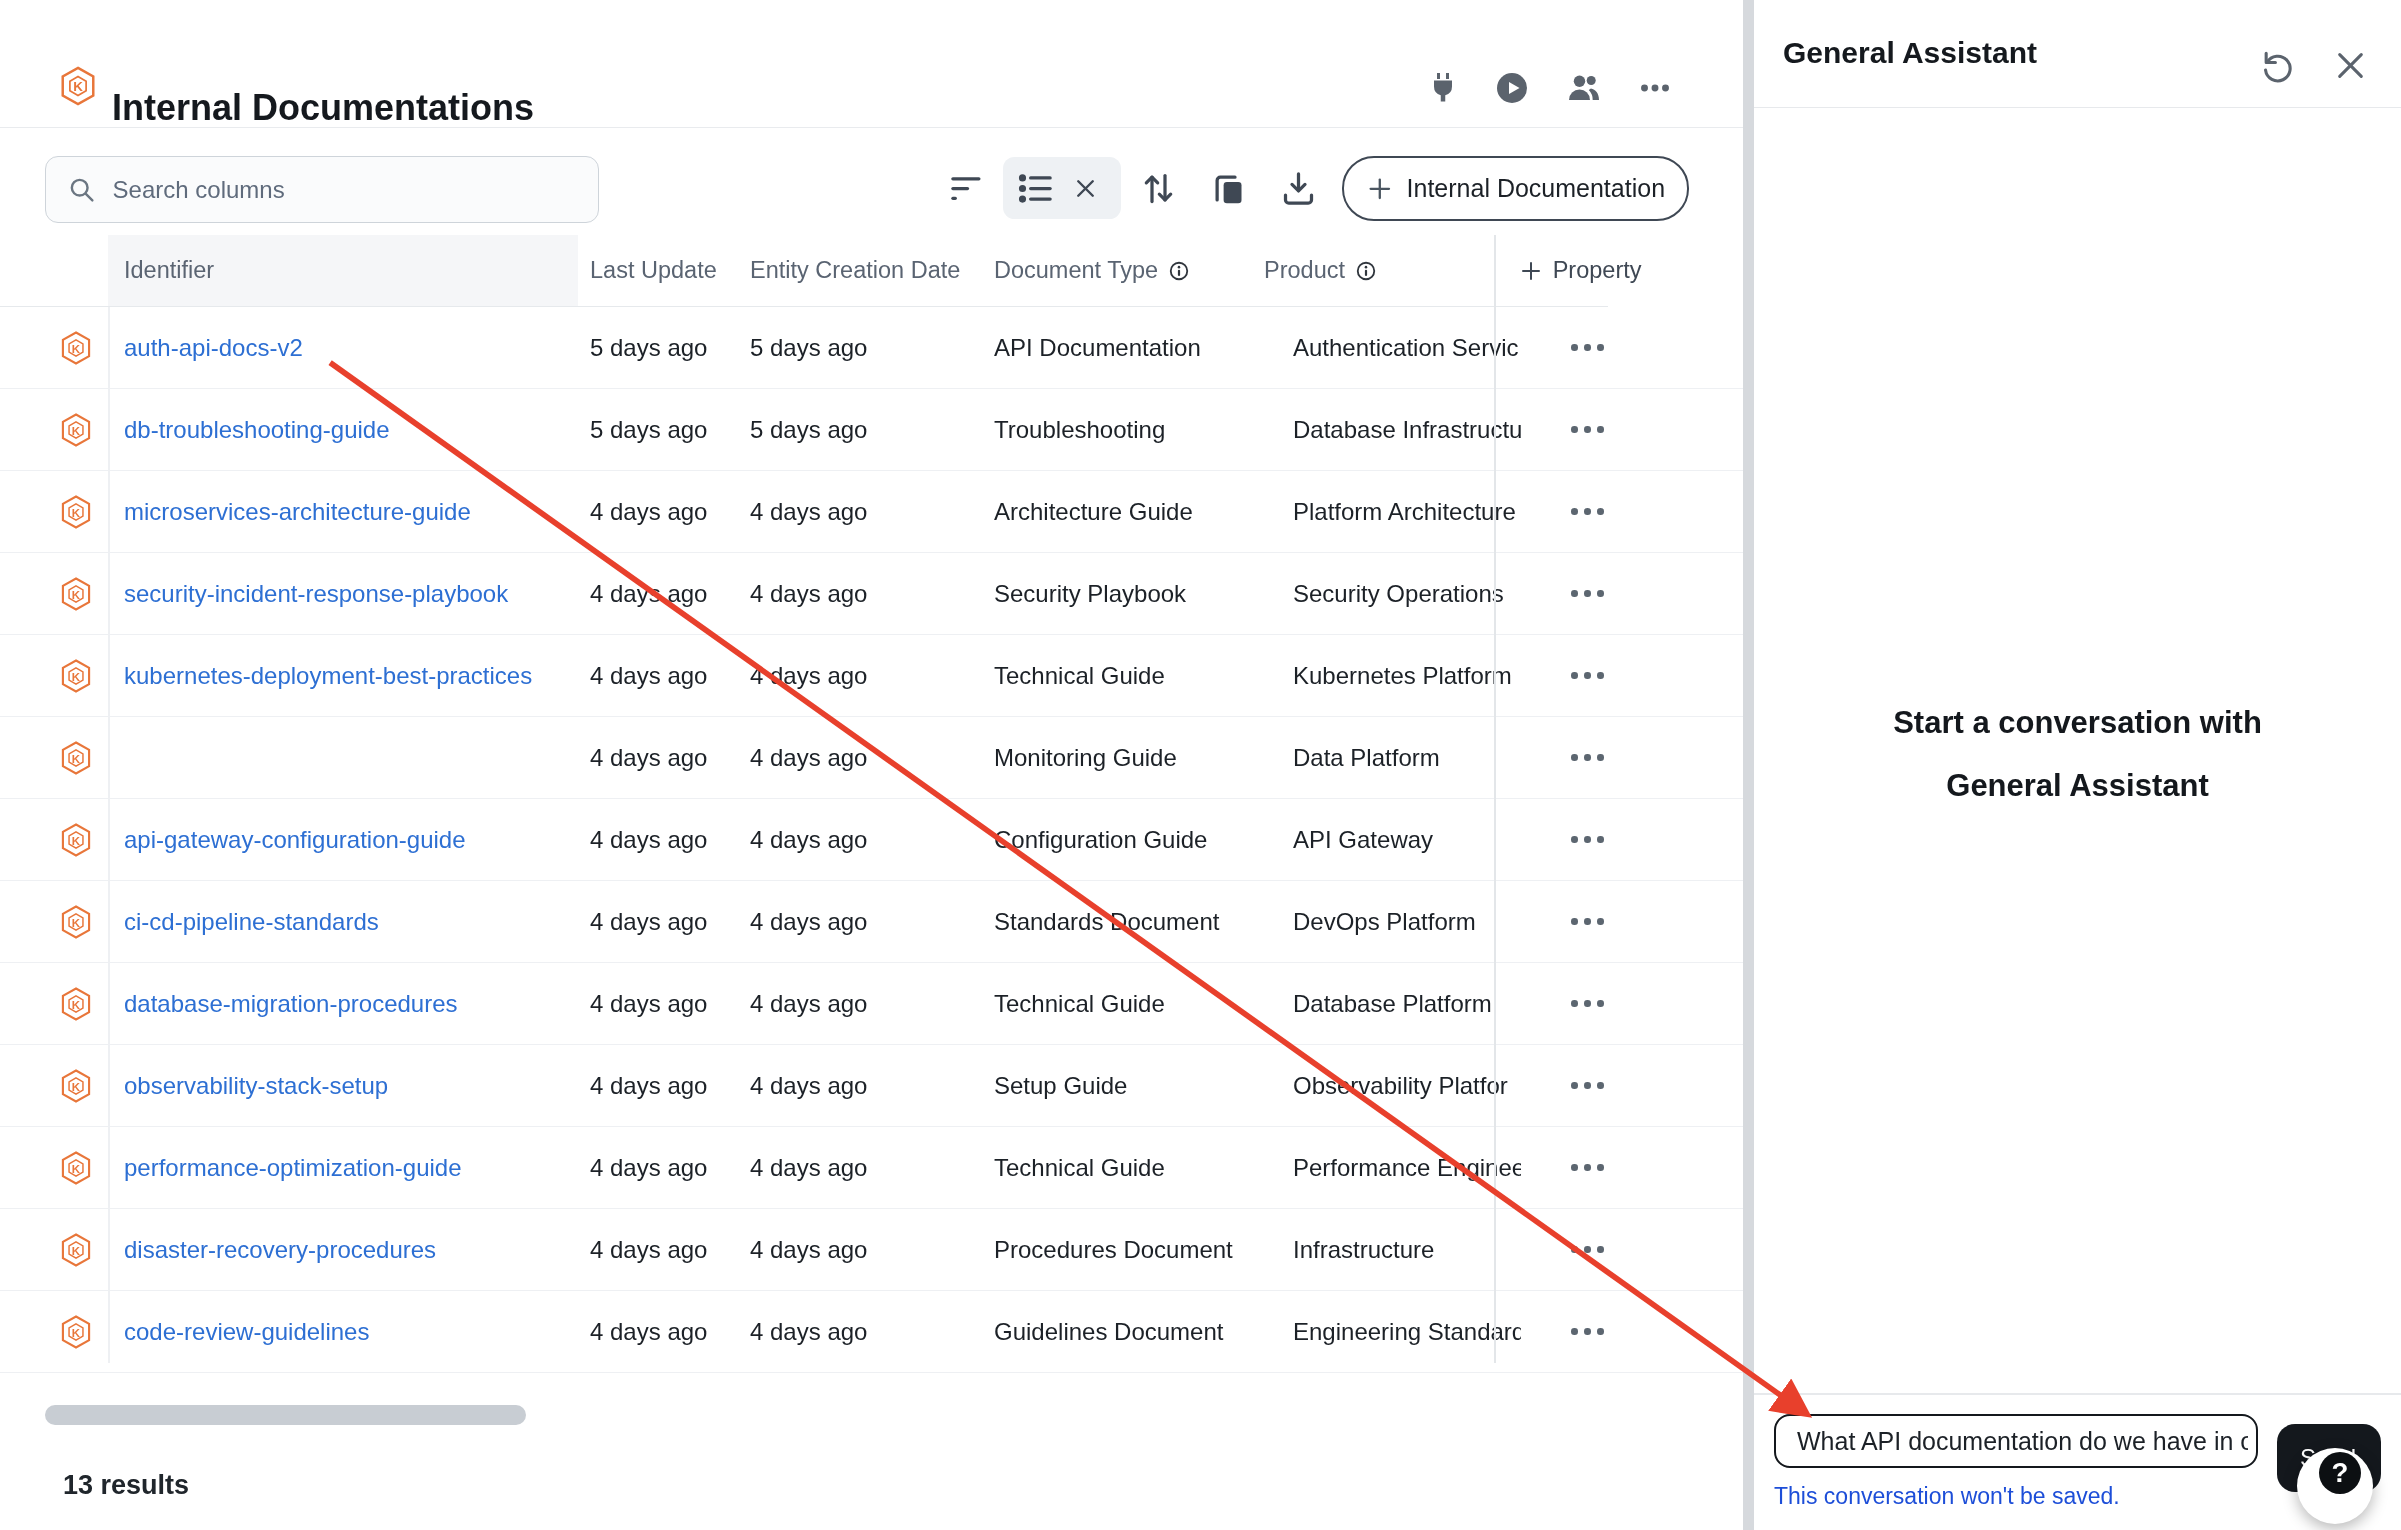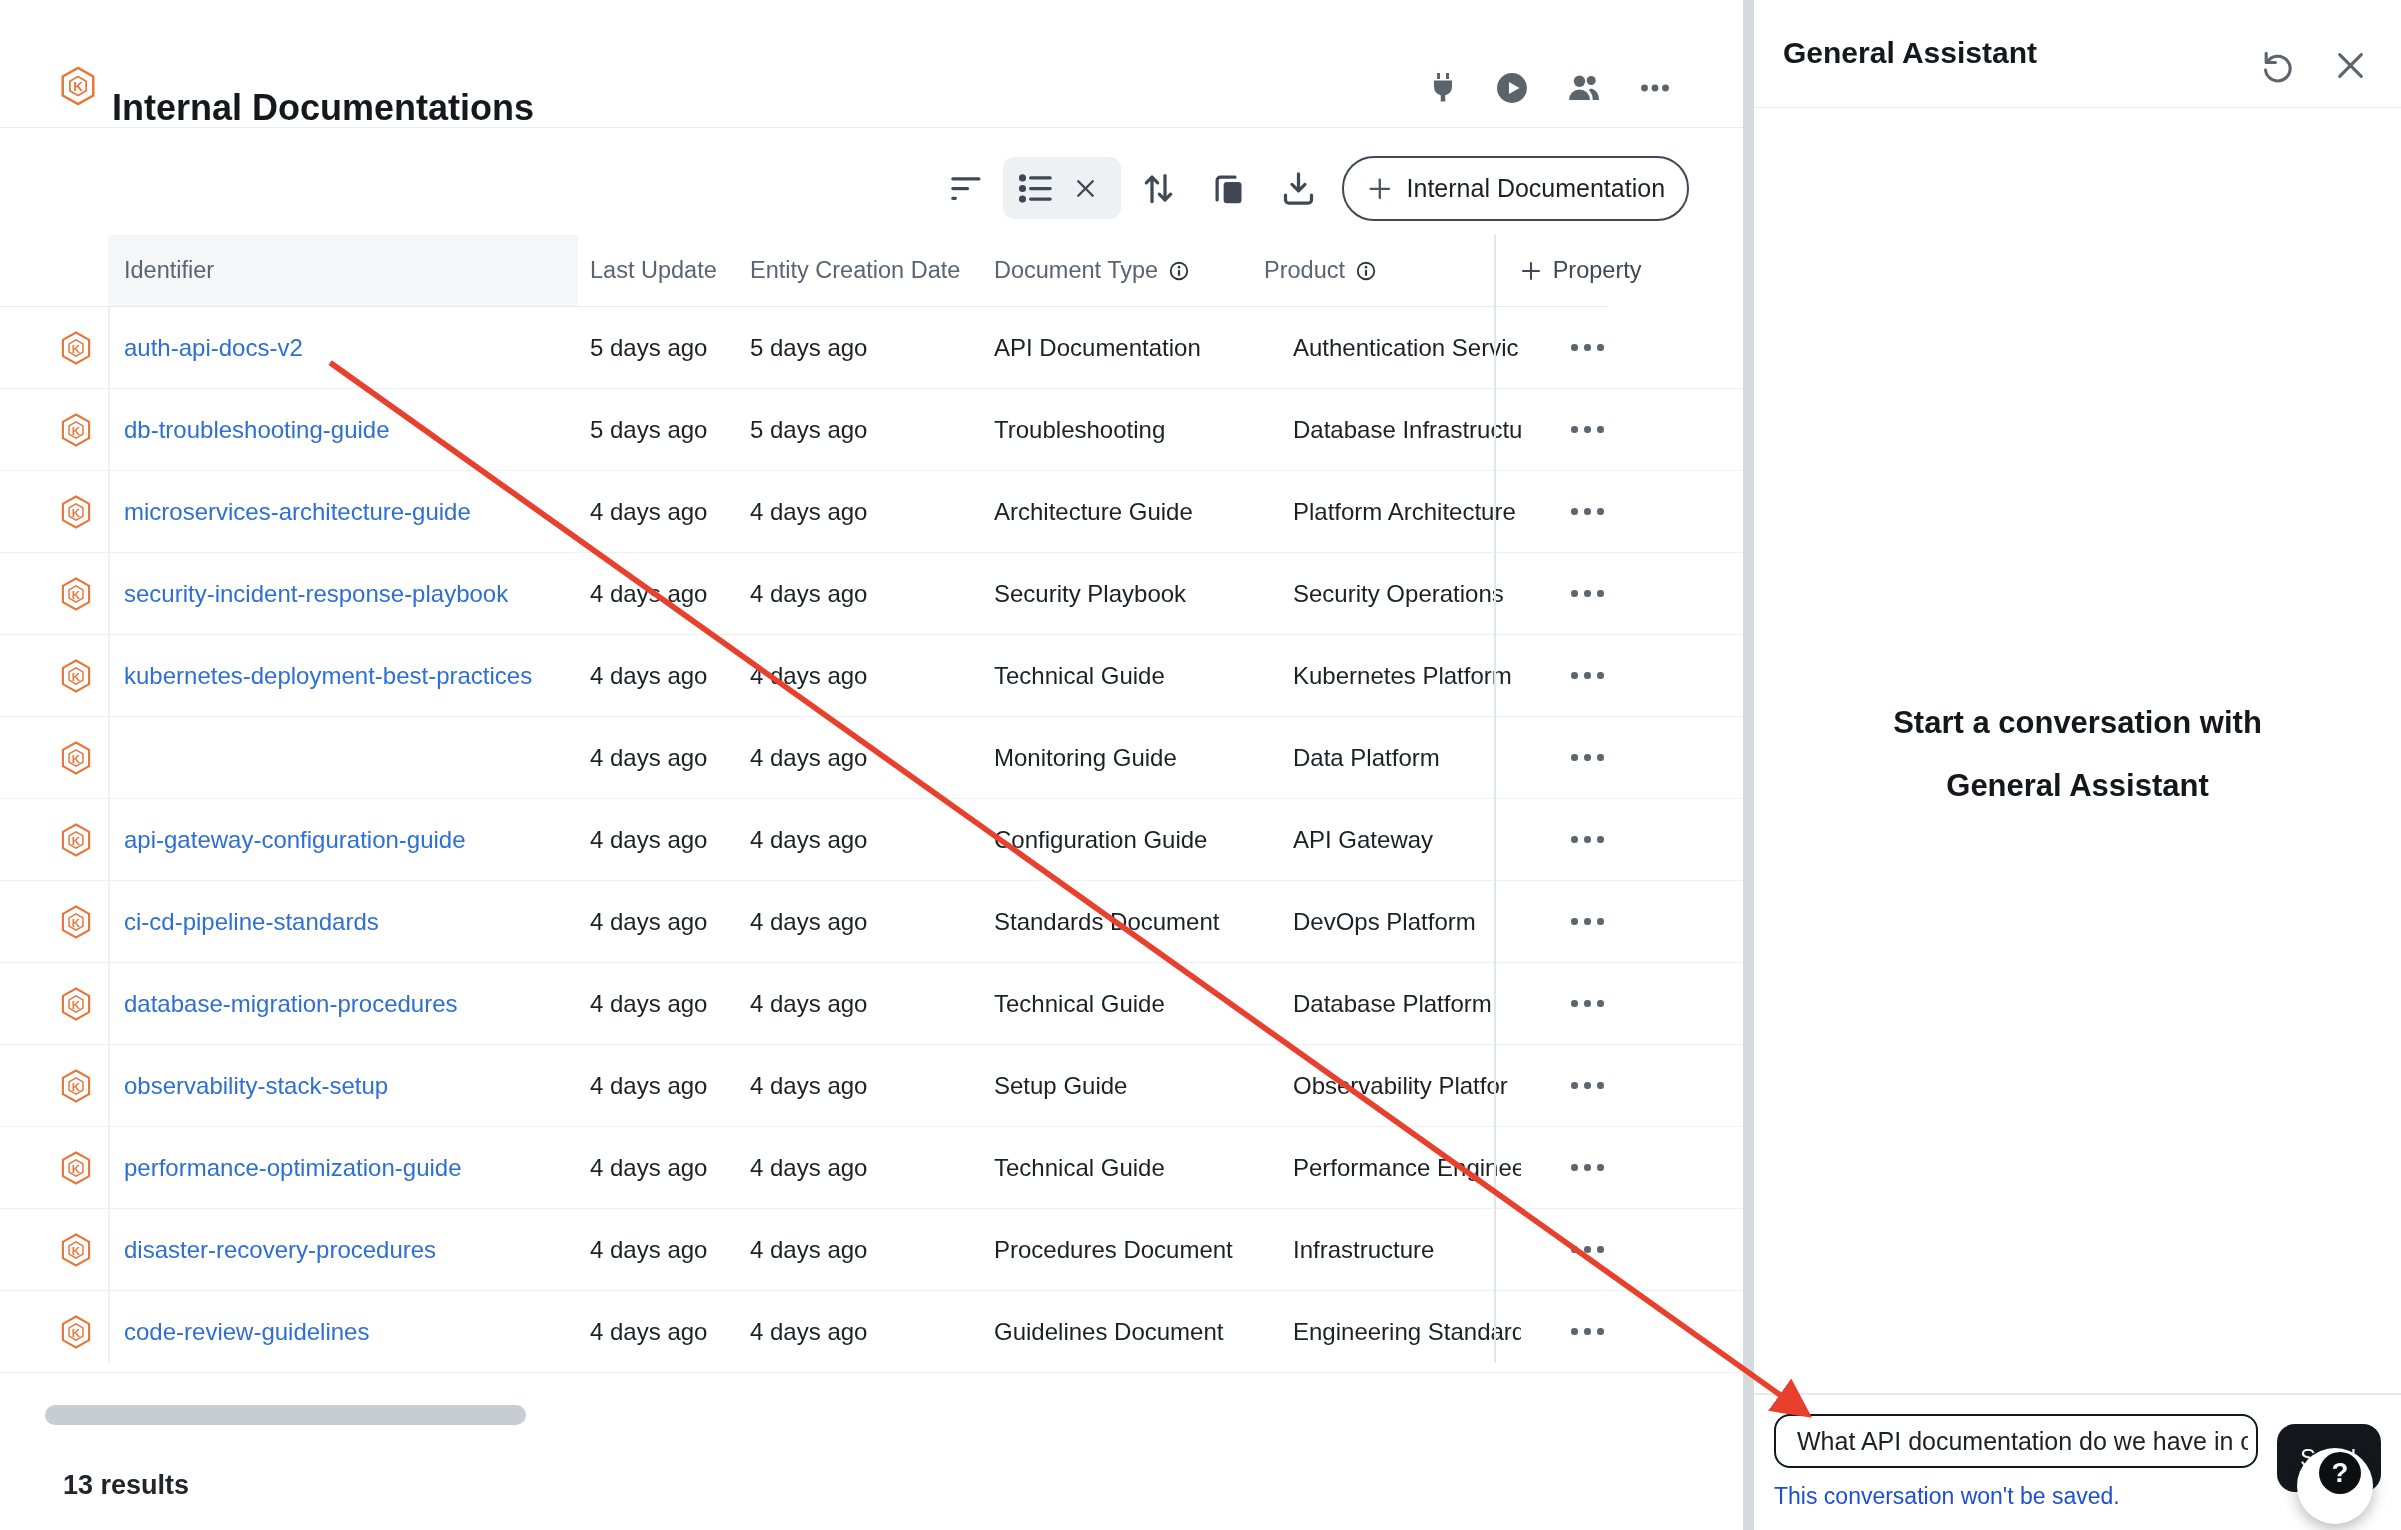--- a/index.html
+++ b/index.html
@@ -133,20 +133,27 @@
       </span>
       <span class="tb-icon tb-more">
         <svg viewBox="0 0 24 24" fill="currentColor">
             <circle cx="5" cy="12" r="2.3"></circle>
             <circle cx="12" cy="12" r="2.3"></circle>
             <circle cx="19" cy="12" r="2.3"></circle>
           </svg>
       </span>
     </div>
 
+    <div class="searchbox">
+      <svg viewBox="0 0 24 24">
+          <circle cx="10.5" cy="10.5" r="6.5" fill="none" stroke="currentColor" stroke-width="2"></circle>
+          <line x1="15.6" y1="15.6" x2="21" y2="21" stroke="currentColor" stroke-width="2" stroke-linecap="round"></line>
+        </svg>
+      <input type="text" placeholder="Search columns" style="">
+    </div>
 
     <span class="ctrl-icon ic-filter">
       <svg viewBox="0 0 24 24" fill="none" stroke="currentColor" stroke-width="2" stroke-linecap="round">
           <line x1="3" y1="6" x2="19" y2="6"></line>
           <line x1="3" y1="12" x2="12" y2="12"></line>
           <line x1="3" y1="18" x2="4.5" y2="18"></line>
         </svg>
     </span>
     <span class="view-toggle"></span>
     <span class="ctrl-icon ic-list">

